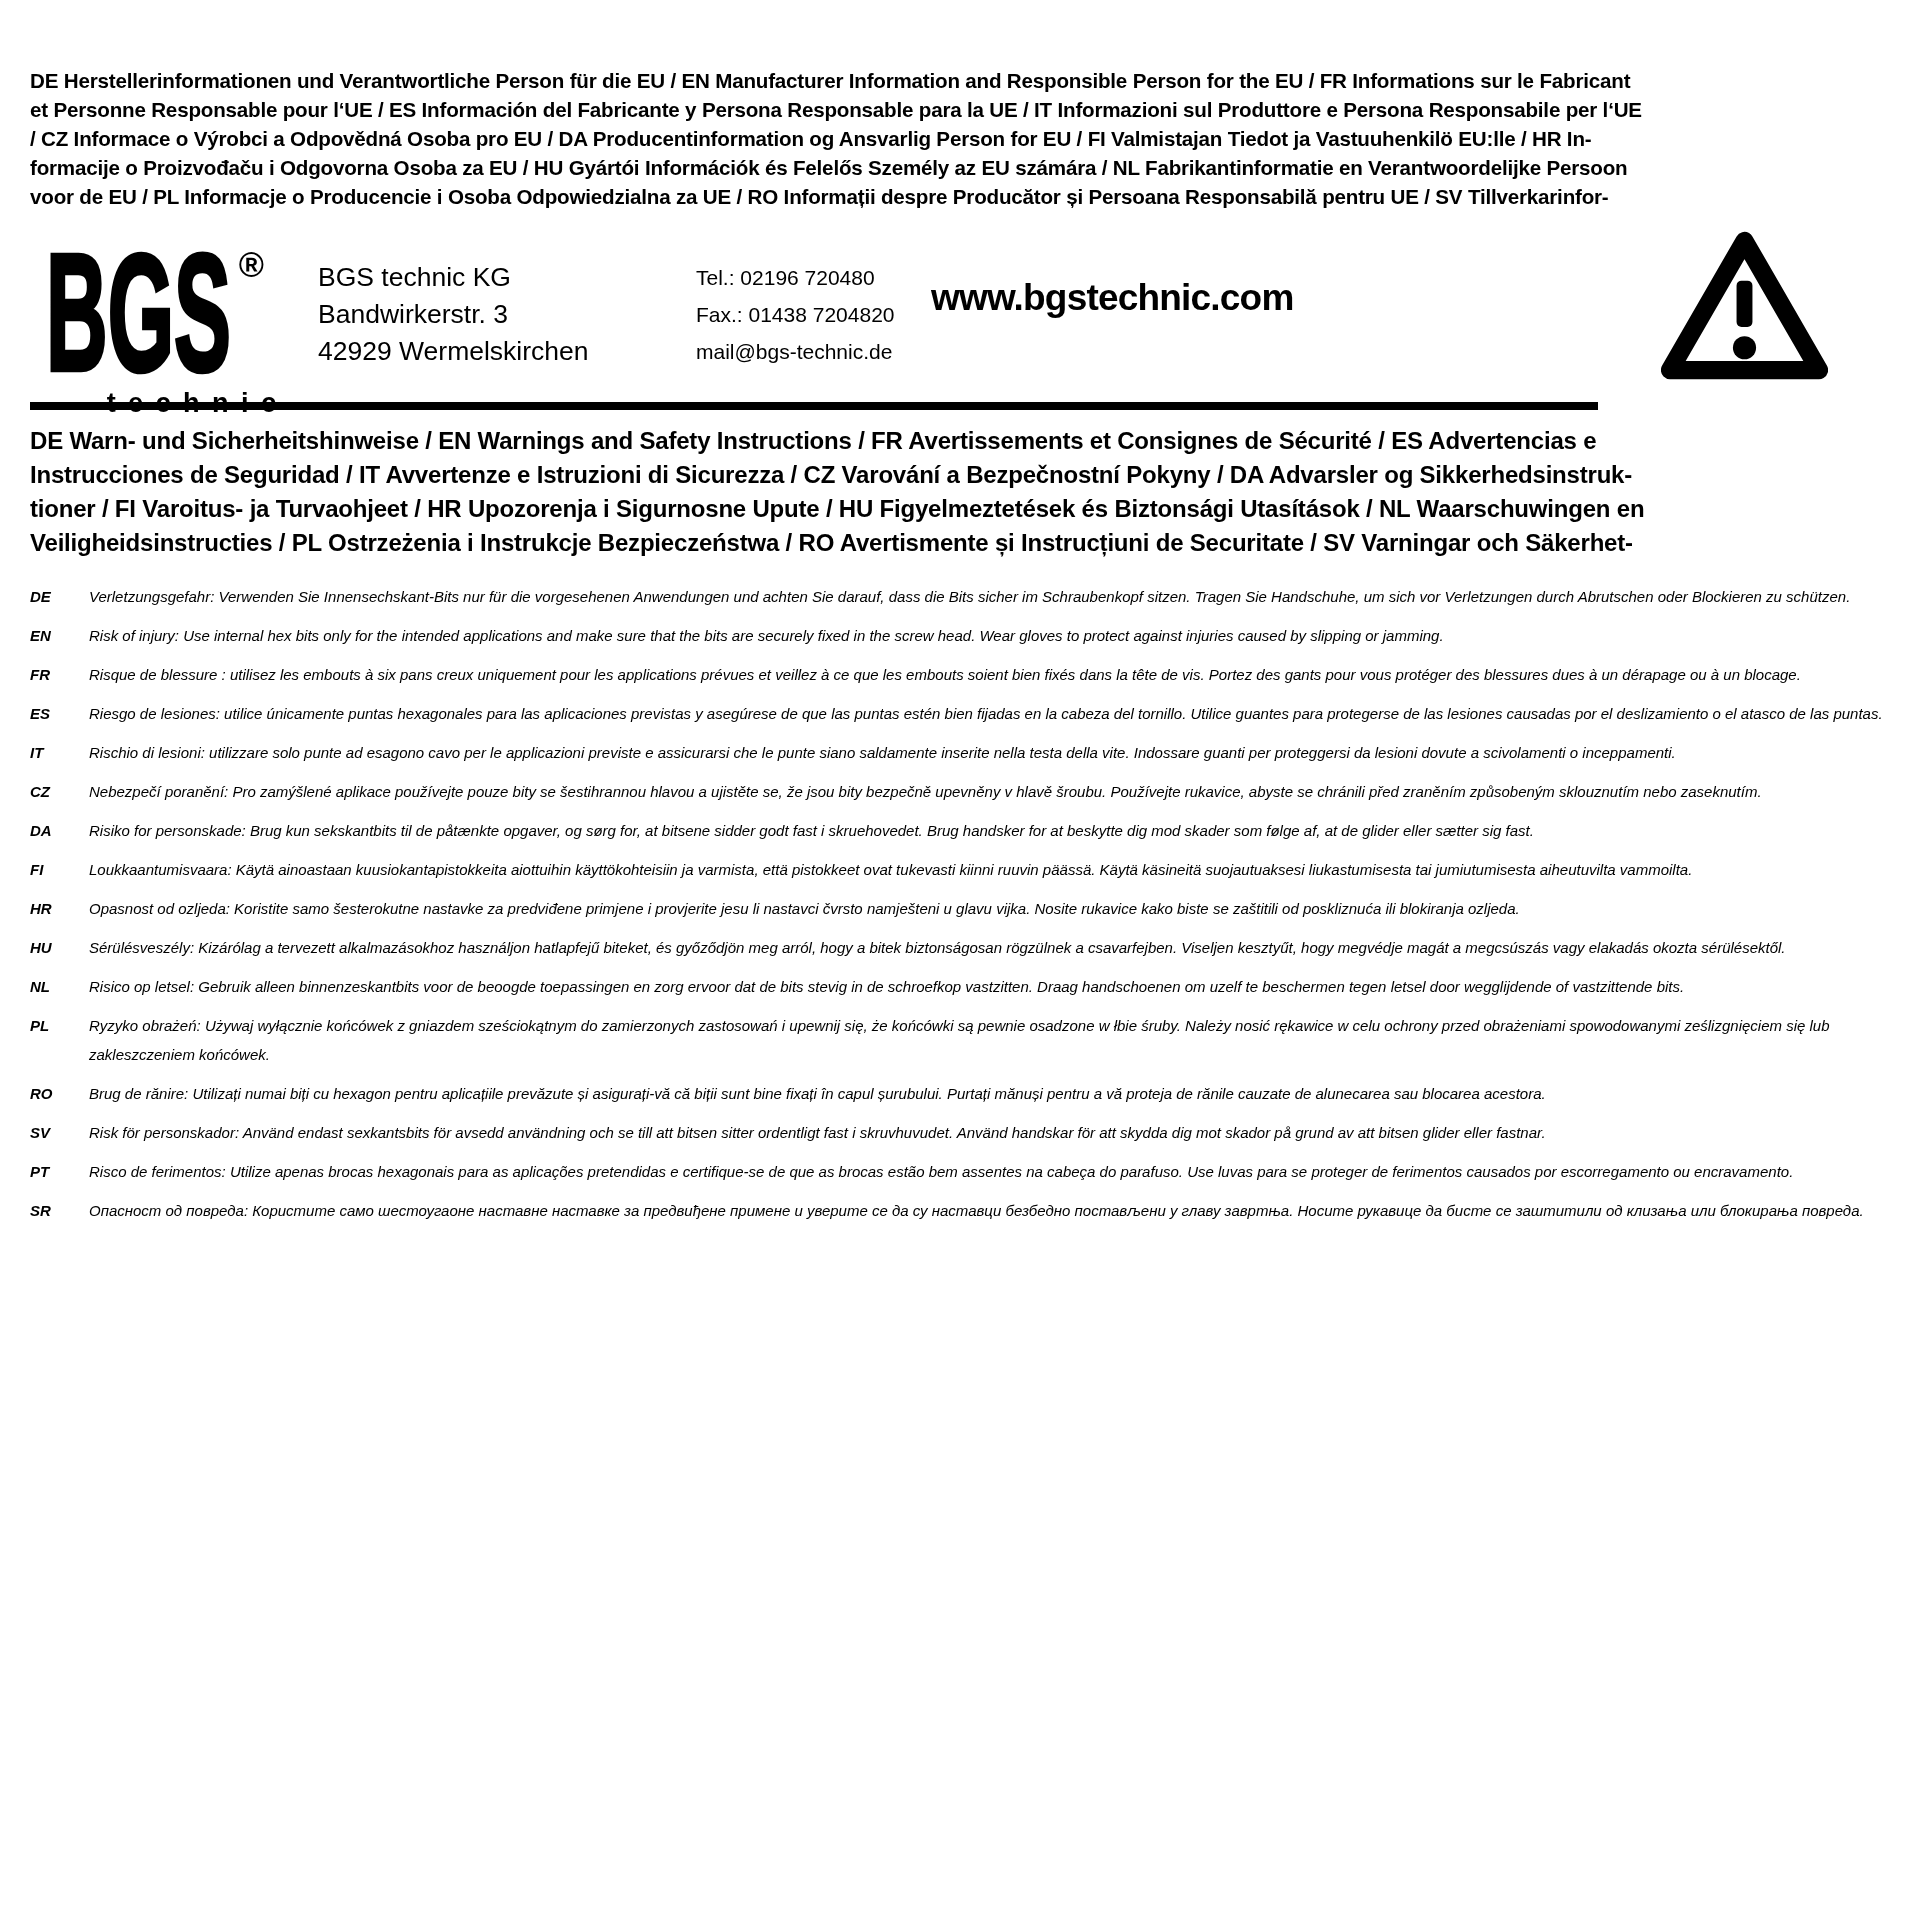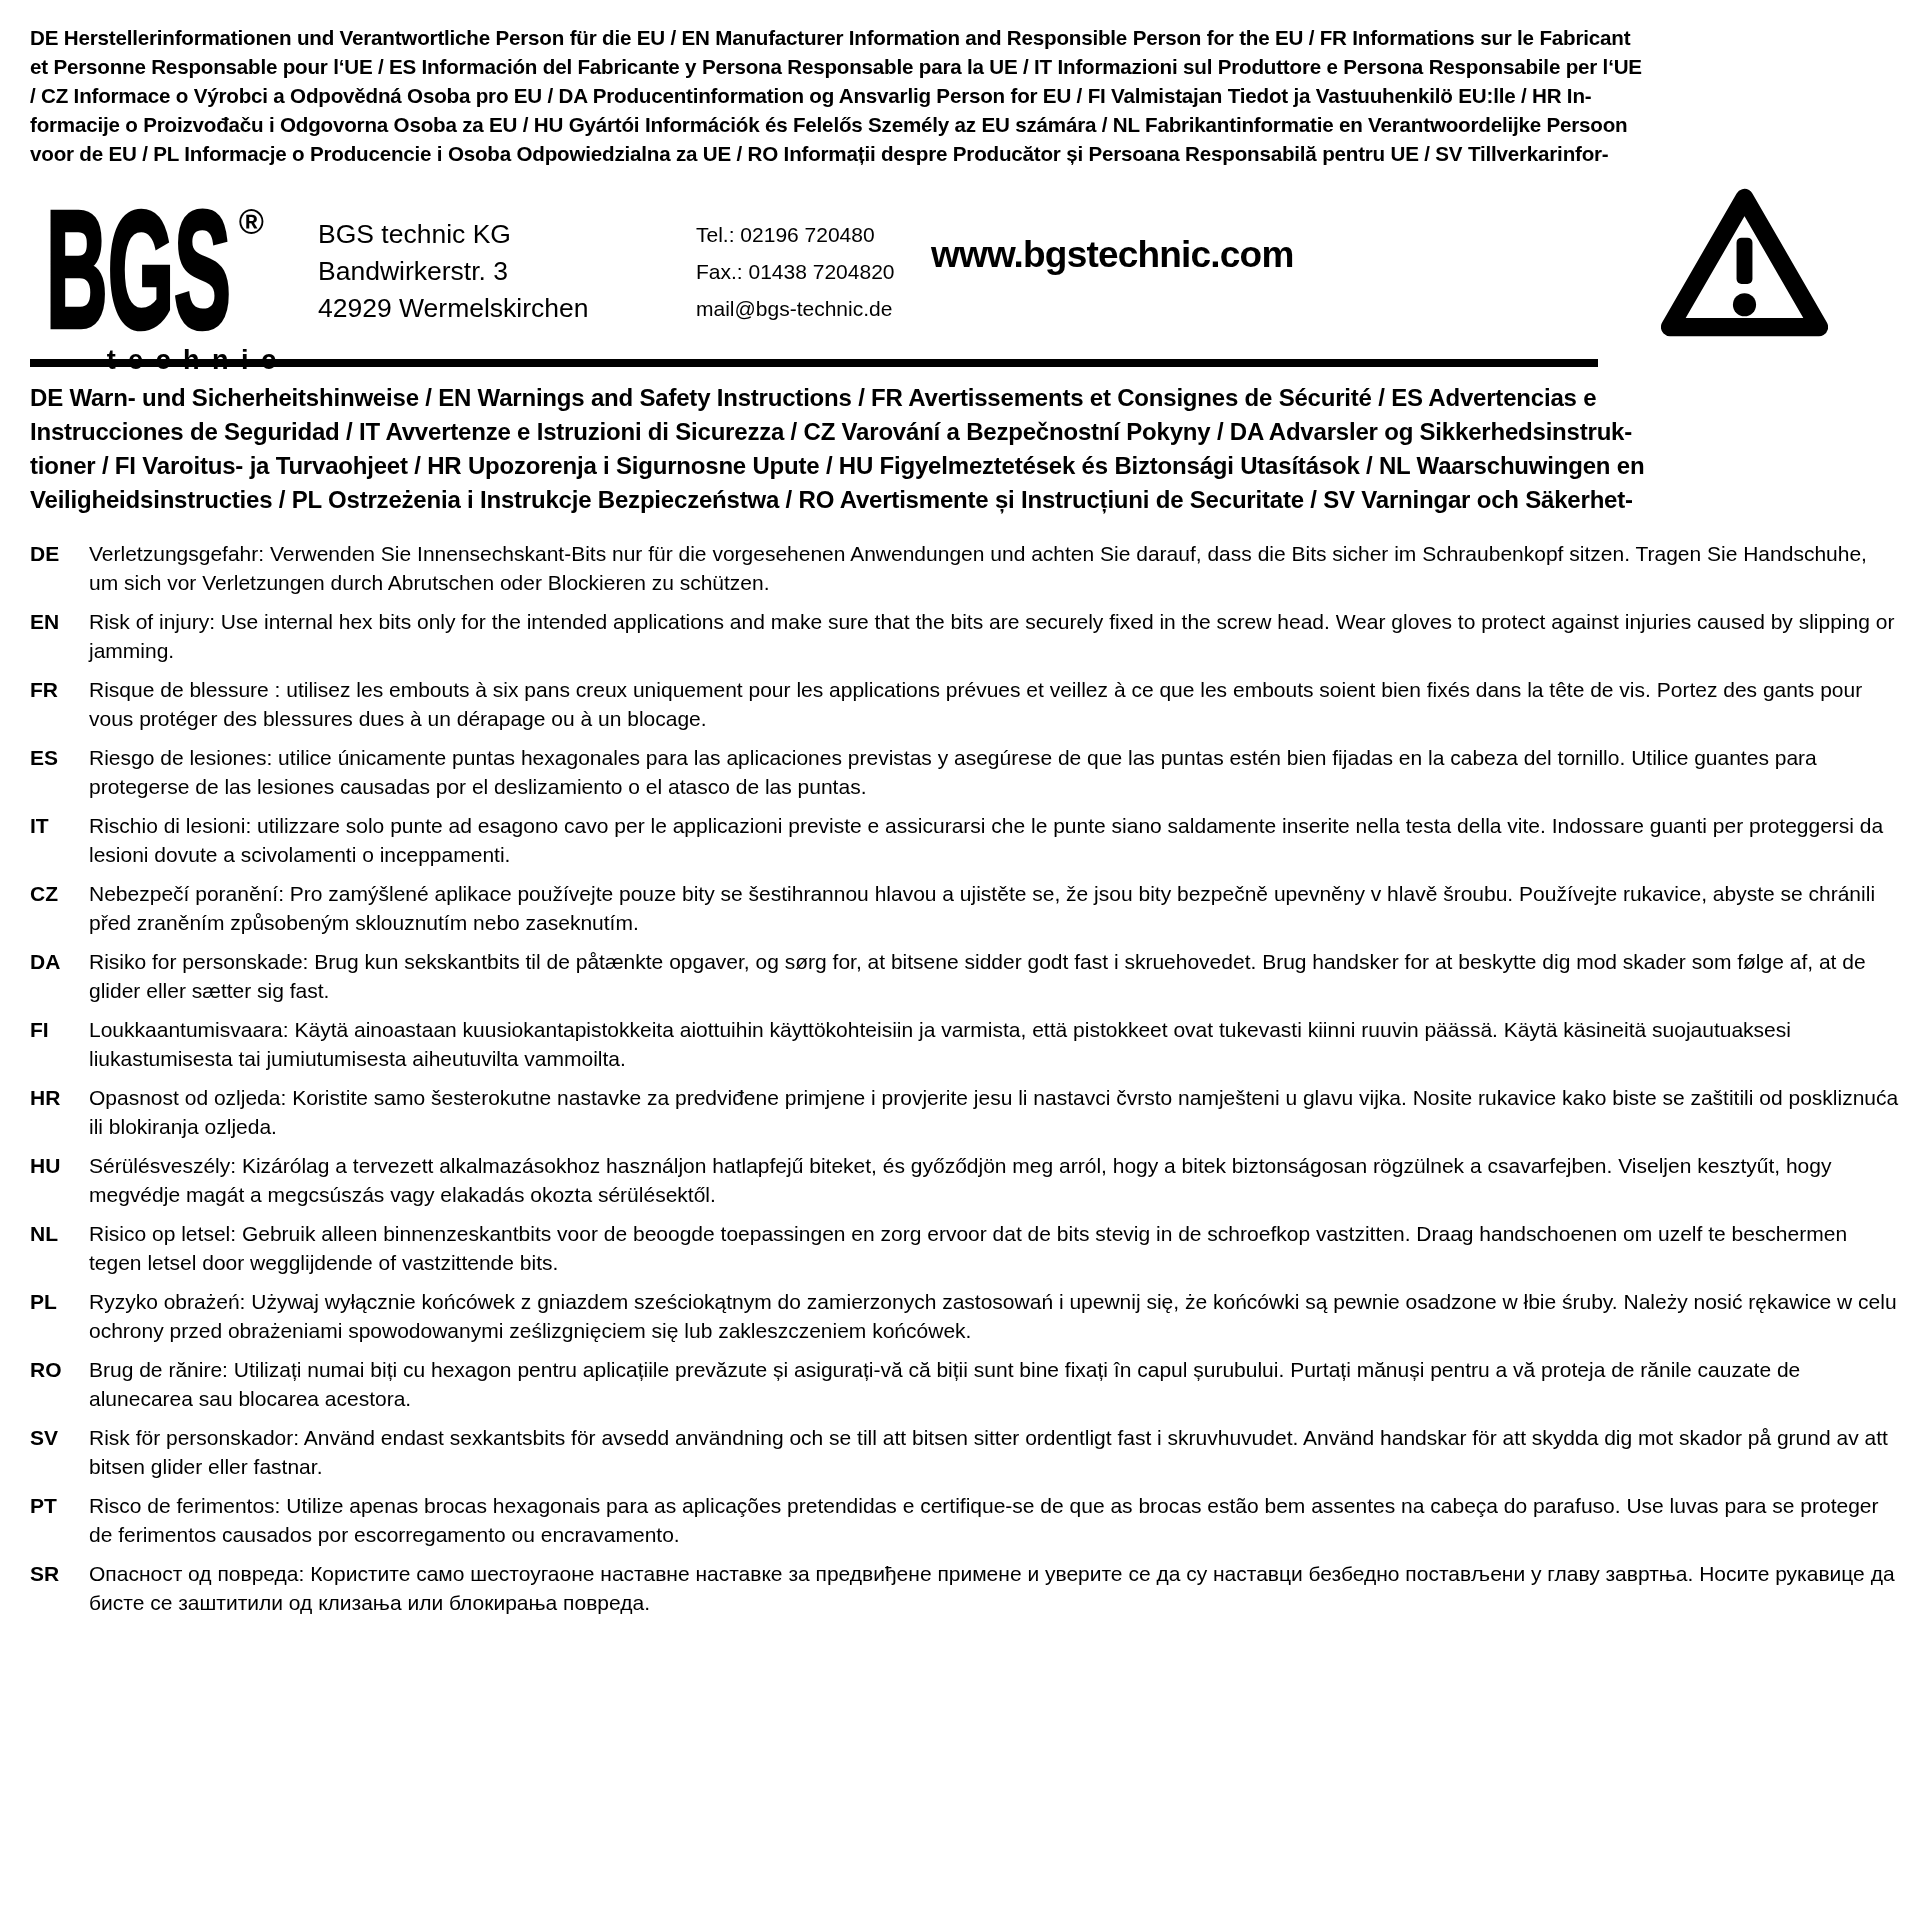--- a/index.html
+++ b/index.html
@@ -5,40 +5,40 @@
   html,body{margin:0;padding:0;background:#ffffff;}
   body{
     width:1930px;height:1930px;
     font-family:"Liberation Sans", sans-serif;
     color:#000;
     overflow:hidden;
   }
   .page{padding:23px 30px 0 30px;position:relative;}
 
   
-  .hdr1{font-weight:bold;font-size:20.6px;line-height:29px;letter-spacing:-0.2px;}
+  .hdr1{font-weight:bold;font-size:20.6px;line-height:29px;letter-spacing:-0.2px;margin-top:43px;}
   .hdr1 .hl{white-space:nowrap;}
 
   
   .brand-row{position:relative;height:163px;margin-top:31px;}
   .logo{position:absolute;left:16px;top:-6.2px;}
   .addr{position:absolute;left:288px;top:17px;font-size:26.5px;line-height:37px;}
   .contact{position:absolute;left:619px;top:17px;font-size:21px;line-height:37px;margin-left:47px;}
   .website{position:absolute;left:901px;top:35px;font-size:37px;font-weight:bold;letter-spacing:-0.8px;}
   .triangle{position:absolute;right:72px;top:-11px;}
 
   .rule{height:7.8px;background:#000;width:1568px;margin-top:-3.1px;}
 
   
   .hdr2{font-weight:bold;font-size:24px;line-height:34px;margin-top:14px;letter-spacing:-0.2px;}
   .hdr2 .hl{white-space:nowrap;}
 
   
   .warnings{margin-top:22px;}
-  .w-item{display:flex;margin-bottom:10px;font-size:21px;line-height:29px;}
+  .w-item{display:flex;margin-bottom:10px;font-size:15px;line-height:29px;font-style:italic;}
   .w-code{width:59px;flex:none;font-weight:bold;}
   .w-text{flex:1;}
 </style>
 </head>
 <body>
 
 <div class="page">
 
   <div class="hdr1">
     <div class="hl">DE Herstellerinformationen und Verantwortliche Person für die EU  /  EN Manufacturer Information and Responsible Person for the EU  /  FR Informations sur le Fabricant</div>

